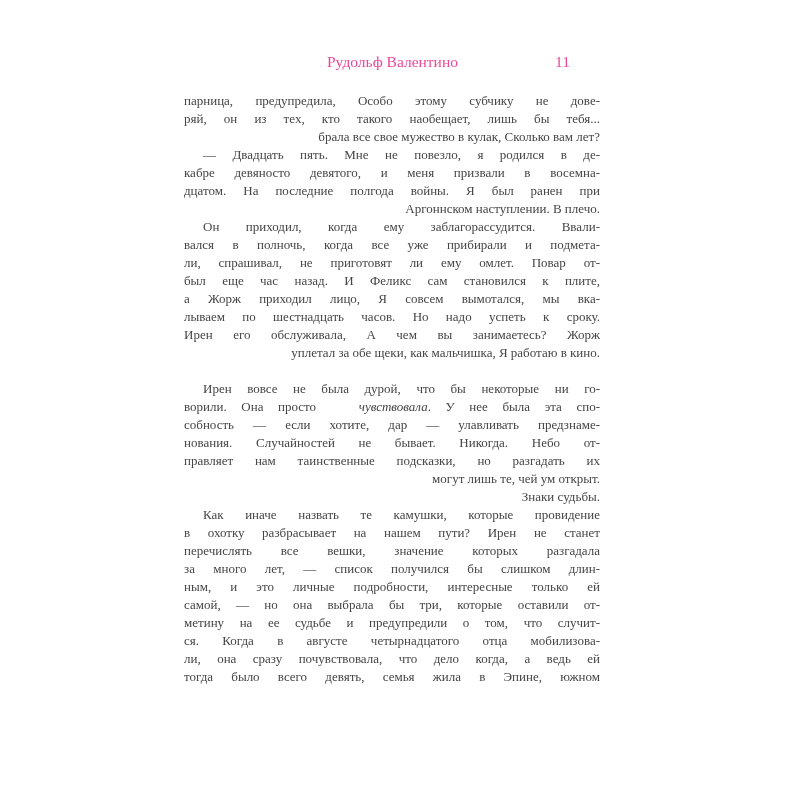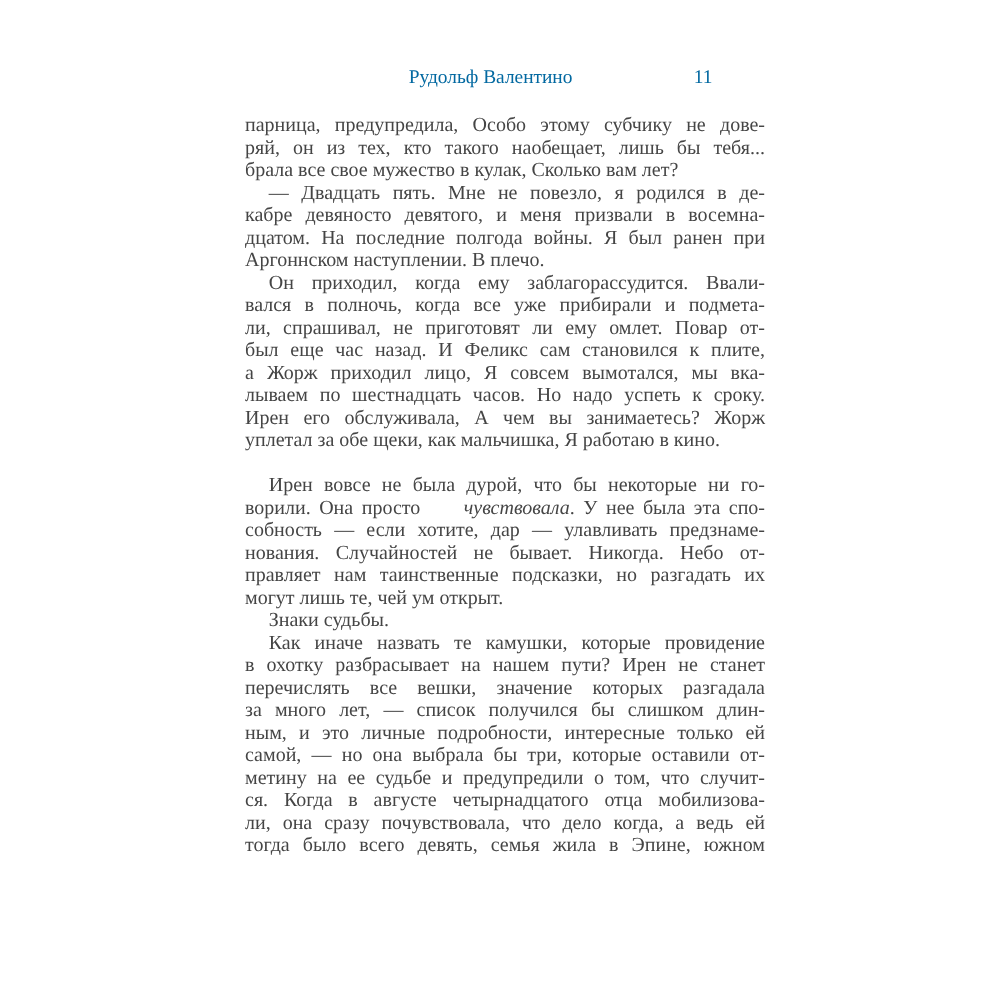--- a/index.html
+++ b/index.html
@@ -17,50 +17,50 @@
     overflow: hidden;
   }
   .running-head {
     position: absolute;
     left: 196px;
     top: 53px;
     width: 416px;
     height: 18px;
     font-size: 15.5px;
     line-height: 18px;
-    color: #0369a1;
+    color: #ec4899;
   }
   .running-title {
     position: absolute;
     left: 131px;
     top: 0;
     white-space: nowrap;
   }
   .running-page {
     position: absolute;
     right: 42px;
     top: 0;
     white-space: nowrap;
   }
   .page-text {
     position: absolute;
-    left: 196px;
+    left: 184px;
     top: 92px;
     width: 416px;
-    font-size: 16px;
+    font-size: 13px;
     line-height: 18px;
   }
   .para { margin: 0; padding: 0; }
   .para.gap-before { margin-top: 18px; }
   .line {
     text-align: justify;
     text-align-last: justify;
   }
   .line.last {
-    text-align: left;
+    text-align: right;
     text-align-last: auto;
   }
   .line.first-indent {
     text-indent: 19px;
   }
   .em { font-style: italic; margin-left: 28px; }
 </style>
 </head>
 <body>
 

